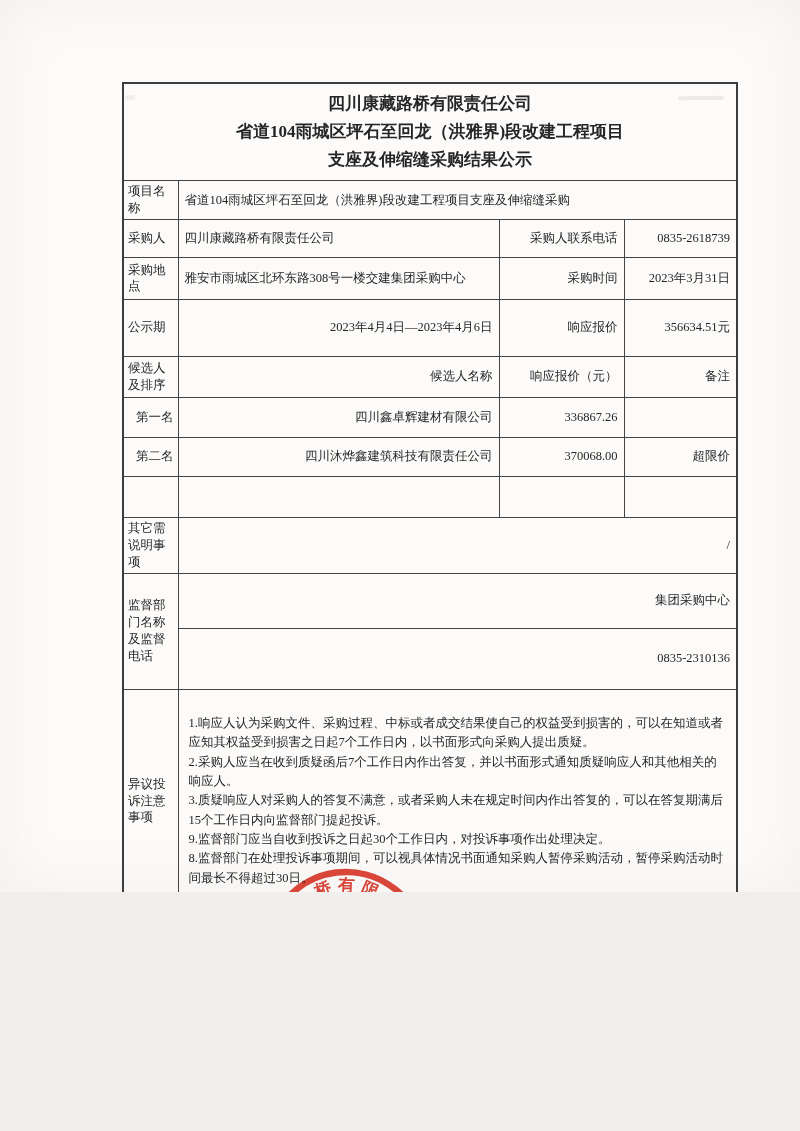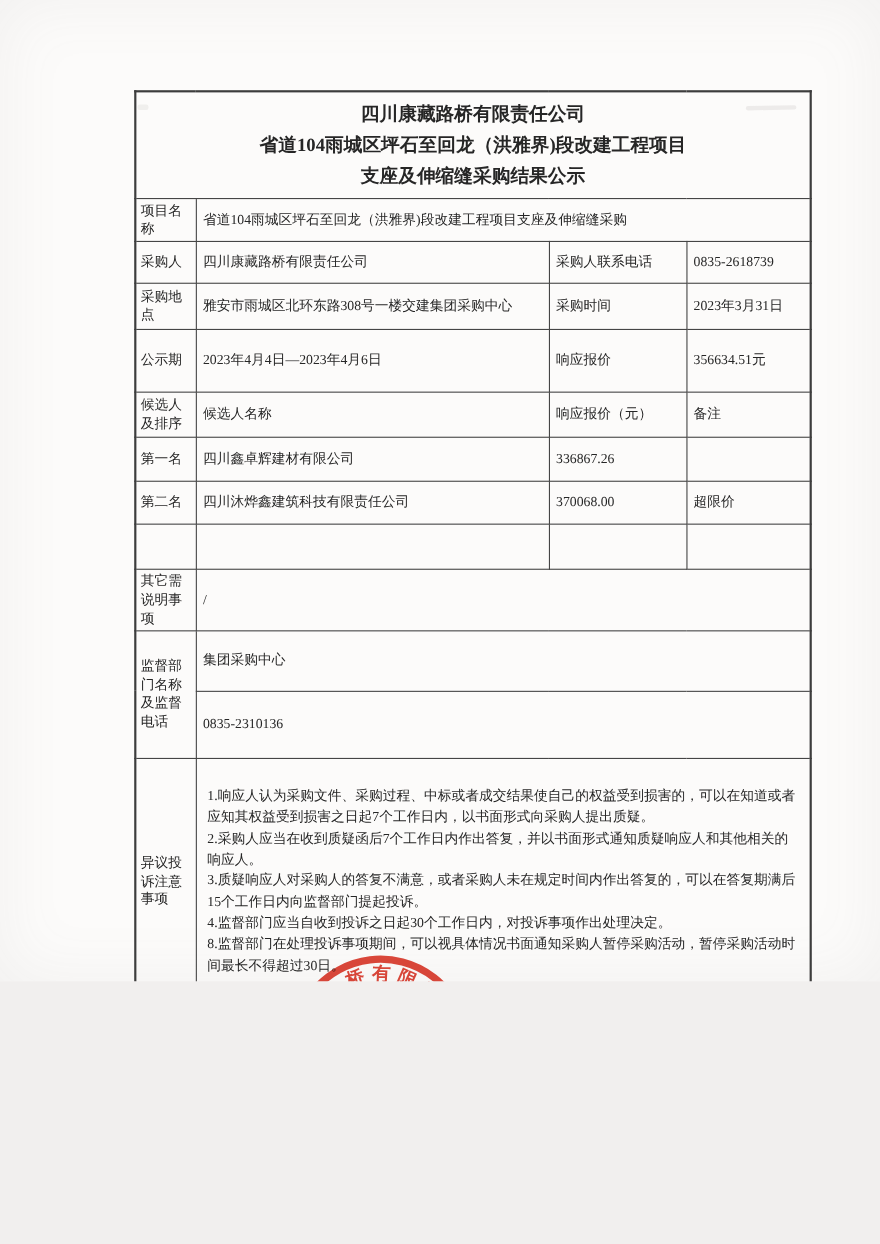--- a/index.html
+++ b/index.html
@@ -26,21 +26,21 @@
     border:1px solid #454545;
     font-size:12.5px; line-height:1.35;
     padding:2px 6px; vertical-align:middle;
     color:#262626; word-break:break-all;
   }
   td.title-cell {
     text-align:center; font-weight:bold;
     font-size:17px; line-height:1.65; padding:6px 10px;
   }
   td.label { padding:2px 4px;margin-top:37px; }
-  td.c { text-align:left; }
+  td.c { text-align:right; }
   td.notes-cell { padding:19px 10px; line-height:1.55; vertical-align:middle; }
   td.notes-cell p { margin:0; }
   td.sig-cell { font-size:19px; padding-left:4px; vertical-align:middle; }
   .stamp-svg {
     position:absolute; left:251px; top:856px;
     mix-blend-mode:multiply; opacity:0.93;
   }
   .sig-svg { position:absolute; left:255px; top:900px; }
 </style>
 </head>
@@ -134,21 +134,21 @@
     <tr style="height:61px">
       <td colspan="3" class="c">0835-2310136</td>
     </tr>
 
     <tr style="height:224px">
       <td class="label">异议投诉注意事项</td>
       <td colspan="3" class="notes-cell">
         <p>1.响应人认为采购文件、采购过程、中标或者成交结果使自己的权益受到损害的，可以在知道或者应知其权益受到损害之日起7个工作日内，以书面形式向采购人提出质疑。</p>
         <p>2.采购人应当在收到质疑函后7个工作日内作出答复，并以书面形式通知质疑响应人和其他相关的响应人。</p>
         <p>3.质疑响应人对采购人的答复不满意，或者采购人未在规定时间内作出答复的，可以在答复期满后15个工作日内向监督部门提起投诉。</p>
-        <p>4.监督部门应当自收到投诉之日起30个工作日内，对投诉事项作出处理决定。</p>
+        <p>9.监督部门应当自收到投诉之日起30个工作日内，对投诉事项作出处理决定。</p>
         <p>8.监督部门在处理投诉事项期间，可以视具体情况书面通知采购人暂停采购活动，暂停采购活动时间最长不得超过30日。</p>
       </td>
     </tr>
 
     <tr style="height:80px">
       <td colspan="4" class="sig-cell">
         <span>采购主要负责人签字:</span>
       </td>
     </tr>
   </tbody>

